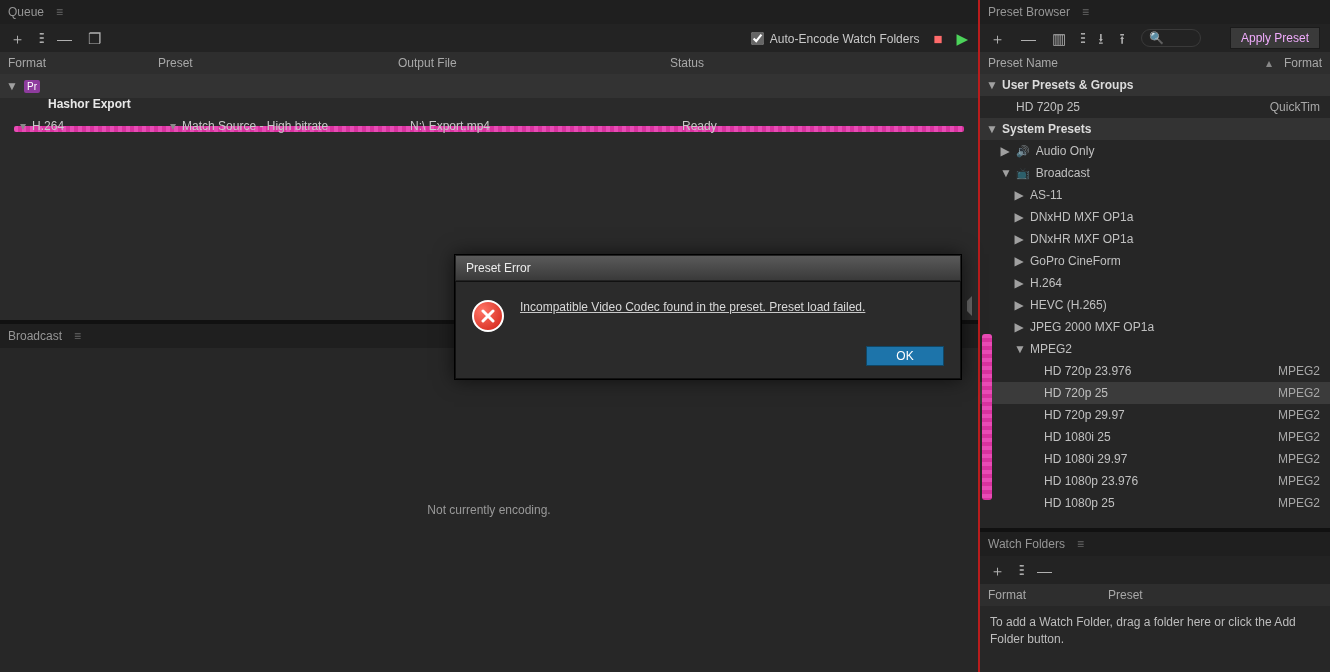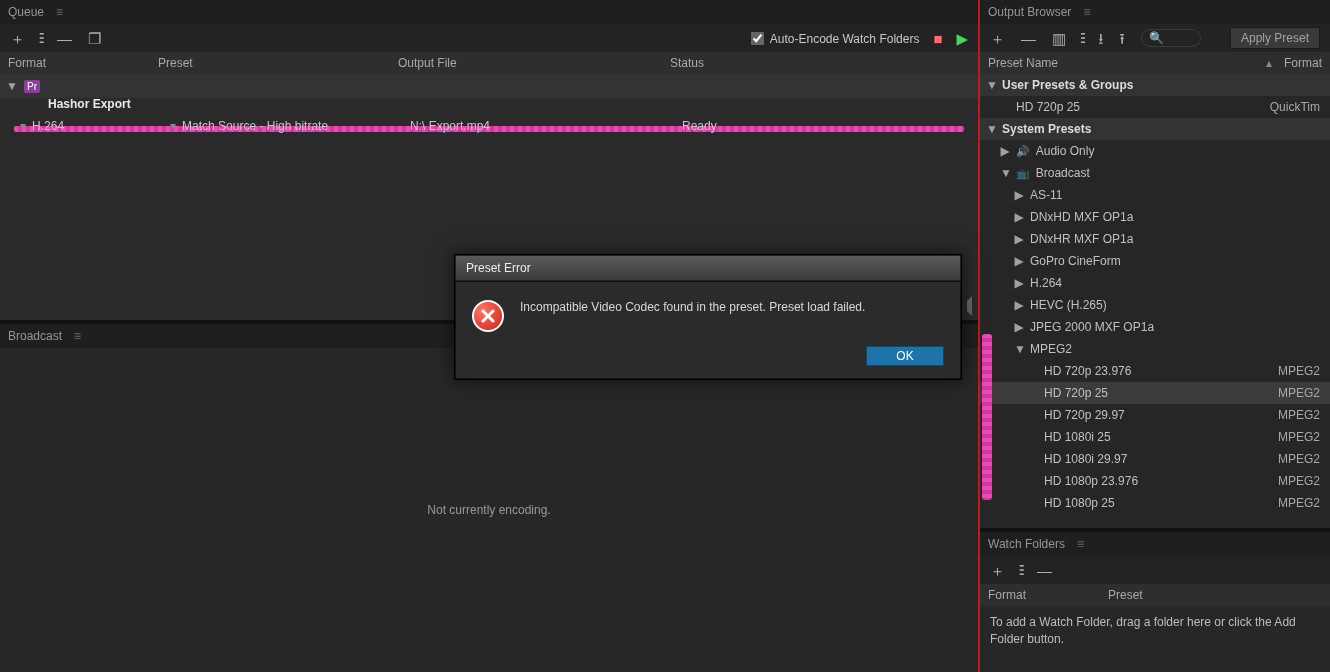--- a/index.html
+++ b/index.html
@@ -47,33 +47,33 @@
 .tree { overflow-y:auto; flex:1; background:#262626; position:relative; }
 .tree-row { display:flex; align-items:center; height:22px; padding-right:10px; gap:6px; color:#c0c0c0; }
 .tree-row .lbl { flex:1; white-space:nowrap; overflow:hidden; text-overflow:ellipsis; }
 .tree-row .fmt { color:#a8a8a8; }
 .tree-row.group { background:#333; font-weight:600; color:#dcdcdc; }
 .tree-row.sel { background:#3b3b3b; }
 .caret { display:inline-block; width:10px; text-align:center; color:#a0a0a0; }
 .ind0{padding-left:6px}.ind1{padding-left:20px}.ind2{padding-left:34px}.ind3{padding-left:48px}
 .icon-sm{opacity:.7; font-size:11px;}
 .pink-stripe{ position:absolute; left:2px; width:10px; top:260px; height:166px; background: repeating-linear-gradient(180deg,#e84bb5 0,#e84bb5 4px,#d8339f 4px,#d8339f 8px); border-radius:3px;}
-.apply-btn{ background:#3a3a3a; border:1px solid #1b1b1b; color:#a3a3a3; padding:3px 10px; cursor:pointer; }
+.apply-btn{ background:#3a3a3a; border:1px solid #1b1b1b; color:#f0abfc; padding:3px 10px; cursor:pointer; }
 .search-wrap{ display:flex; align-items:center; gap:4px; border:1px solid #3a3a3a; border-radius:10px; padding:1px 8px; color:#888; min-width:60px;}
 
 
 .wf-panel { flex:1; }
 .wf-head { display:flex; background:#2e2e2e; height:22px; align-items:center; color:#a8a8a8; }
 .wf-head > div { padding:0 8px; }
 .wf-hint { padding:8px 10px; color:#bdbdbd; line-height:1.4; }
 
 
 .modal { position:absolute; left:454px; top:254px; width:508px; border:1px solid #000; box-shadow:0 0 18px rgba(0,0,0,.6); }
 .modal-title { height:26px; background: linear-gradient(#5a5a5a,#3a3a3a); border:1px solid #222; display:flex; align-items:center; padding:0 10px; color:#eee; }
-.modal-body { background:#2b2b2b; border:1px solid #111; padding:18px 16px 46px 16px; position:relative; display:flex; gap:16px; align-items:flex-start; }
+.modal-body { background:#2b2b2b; border:1px solid #111; padding:18px 16px 46px 16px; position:relative; display:flex; gap:16px; align-items:flex-start;text-decoration:underline; }
 .err-icon { width:32px; height:32px; border-radius:50%; background: radial-gradient(circle at 30% 30%, #ff7566, #d02015); display:flex; align-items:center; justify-content:center; border:2px solid #fff; }
 .err-icon svg{ width:14px; height:14px; }
 .modal-ok { position:absolute; right:16px; bottom:12px; width:78px; height:20px; background:#1d74aa; border:1px solid #104766; color:#ffffff; cursor:pointer; }
 
 .tree::-webkit-scrollbar{width:14px;background:#1e1e1e;}
 .tree::-webkit-scrollbar-thumb{background:#4a4a4a;}
 </style>
 </head>
 <body>
 
@@ -130,21 +130,21 @@
       <div class="enc-body">
         <span>Not currently encoding.</span>
       </div>
     </div>
   </div>
 
   <div class="right-col">
 
     <div class="panel pb-panel">
       <div class="panel-header">
-        <span>Output Browser</span>
+        <span>Preset Browser</span>
         <span class="menu-bars">≡</span>
       </div>
       <div class="toolbar">
         <span class="tbtn">＋</span>
         <span class="tbtn">—</span>
         <span class="tbtn">▥</span>
         <span class="tbtn" style="letter-spacing:-5px">⫶⫶⫶</span>
         <span class="tbtn">⭳</span>
         <span class="tbtn">⭱</span>
         <div class="search-wrap">

